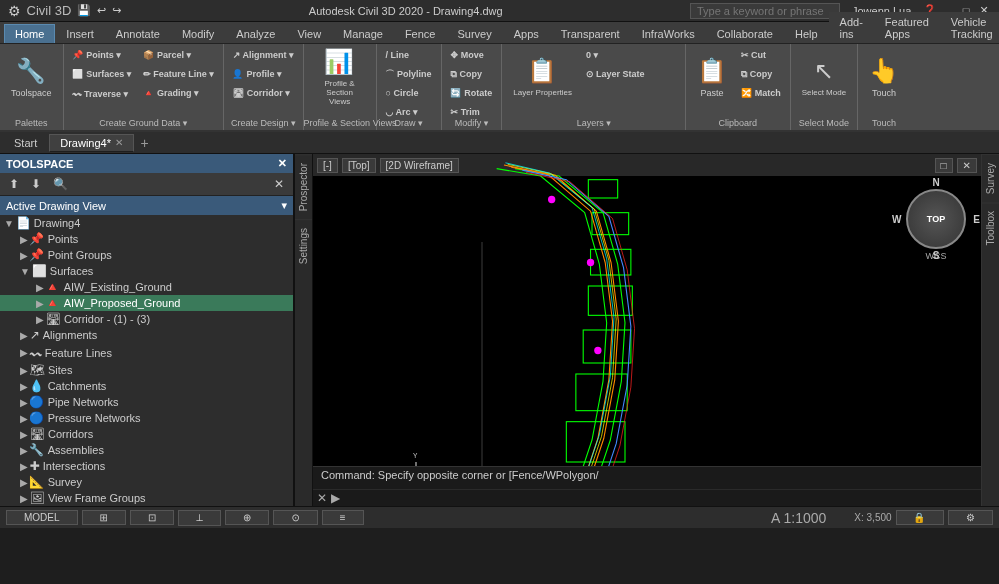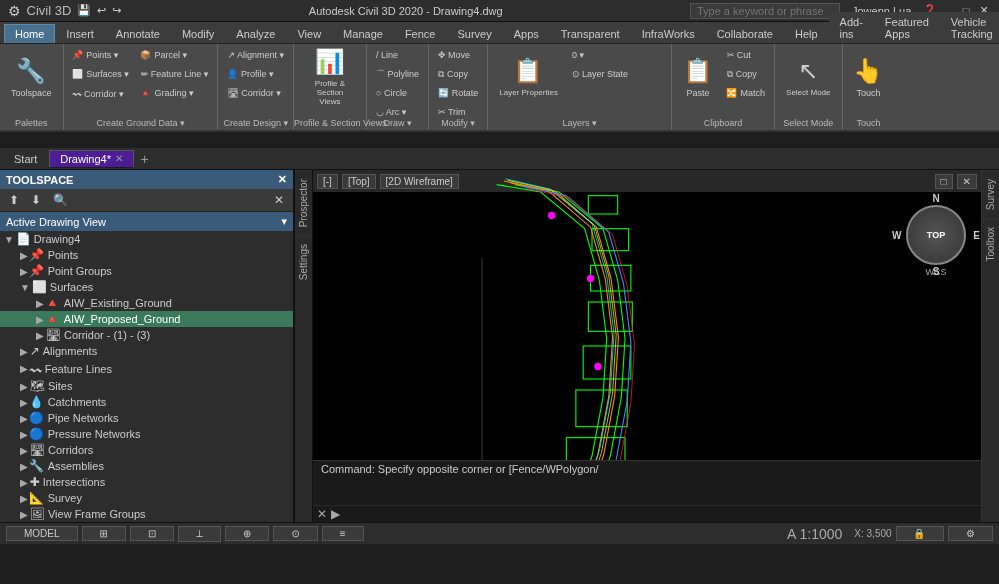--- a/index.html
+++ b/index.html
@@ -85,44 +85,44 @@
       flex-direction: row;
       align-items: center;
       background: #4a4a4a;
       border: 1px solid transparent;
       cursor: pointer;
       padding: 1px 4px;
       font-size: 9px;
       color: #ccc;
       white-space: nowrap;
       height: 18px;
+      font-weight: bold;
     }
     .ribbon-col { display: flex; flex-direction: column; gap: 1px; padding-bottom: 14px; }
 
     
     #tab-bar {
       height: 22px;
       background: #2d2d2d;
       display: flex;
       align-items: center;
       padding-left: 4px;
       border-bottom: 1px solid #111;
       gap: 2px;
-      margin-top: 16px;
     }
     .doc-tab {
       padding: 2px 10px;
       font-size: 11px;
       background: #3a3a3a;
       color: #ccc;
       border: 1px solid #555;
       cursor: pointer;
       display: flex; align-items: center; gap: 4px;
     }
-    .doc-tab.active { background: #4c1d95; color: #fff; border-bottom-color: #1e1e1e; text-align: right; }
+    .doc-tab.active { background: #404040; color: #fff; border-bottom-color: #1e1e1e; text-align: right; }
     .doc-tab .tab-close { color: #999; font-size: 10px; cursor: pointer; }
     .tab-add { background: none; border: none; color: #999; cursor: pointer; font-size: 14px; padding: 0 4px; }
     .tab-start { padding: 2px 10px; font-size: 11px; color: #ccc; cursor: pointer; }
 
     
     #main-content {
       display: flex;
       flex: 1;
       overflow: hidden;
     }
@@ -404,21 +404,21 @@
       </button>
     </div>
     <div class="ribbon-group-label">Palettes</div>
   </div>
 
   <div class="ribbon-group">
     <div class="ribbon-buttons">
       <div class="ribbon-col">
         <button class="ribbon-btn-small">📌 Points ▾</button>
         <button class="ribbon-btn-small">⬜ Surfaces ▾</button>
-        <button class="ribbon-btn-small">〰 Corridor ▾</button>
+        <button class="ribbon-btn-small">〰 Traverse ▾</button>
       </div>
       <div class="ribbon-col">
         <button class="ribbon-btn-small">📦 Parcel ▾</button>
         <button class="ribbon-btn-small">✏ Feature Line ▾</button>
         <button class="ribbon-btn-small">🔺 Grading ▾</button>
       </div>
     </div>
     <div class="ribbon-group-label">Create Ground Data ▾</div>
   </div>
 
@@ -718,21 +718,21 @@
             <span style="position:absolute; top:50%; left:50%; transform:translate(-50%,-50%); font-size:9px; color:#fff; font-weight:bold;">TOP</span>
           </div>
           <span class="compass-n">N</span>
           <span class="compass-s">S</span>
           <span class="compass-e">E</span>
           <span class="compass-w">W</span>
         </div>
         <div id="compass-label">WCS</div>
       </div>
 
-      <div id="cmd-bar" style="position:absolute; bottom:0; left:0; right:0; height:62px;">
+      <div id="cmd-bar" style="position:absolute; bottom:0; left:0; right:0; height:40px;">
         <div id="cmd-output">
           <div>Command: Specify opposite corner or [Fence/WPolygon/</div>
         </div>
         <div id="cmd-input-row">
           <span class="cmd-icon">✕</span>
           <span class="cmd-icon">▶</span>
         </div>
       </div>
     </div>
   </div>
@@ -746,16 +746,16 @@
 <div id="statusbar">
   <button class="status-btn">MODEL</button>
   <button class="status-btn">⊞</button>
   <button class="status-btn">⊡</button>
   <button class="status-btn">⟂</button>
   <button class="status-btn">⊕</button>
   <button class="status-btn">⊙</button>
   <button class="status-btn">≡</button>
   <span style="flex:1;"></span>
   <span style="color:#aaa; font-size:14px;">A 1:1000</span>
-  <span style="color:#aaa; font-size:10px; margin-left:8px;">X: 3,500</span>
+  <span style="color:#aaa; font-size:10px; margin-left:24px;">X: 3,500</span>
   <button class="status-btn">🔒</button>
   <button class="status-btn">⚙</button>
 </div>
 
 </body></html>

